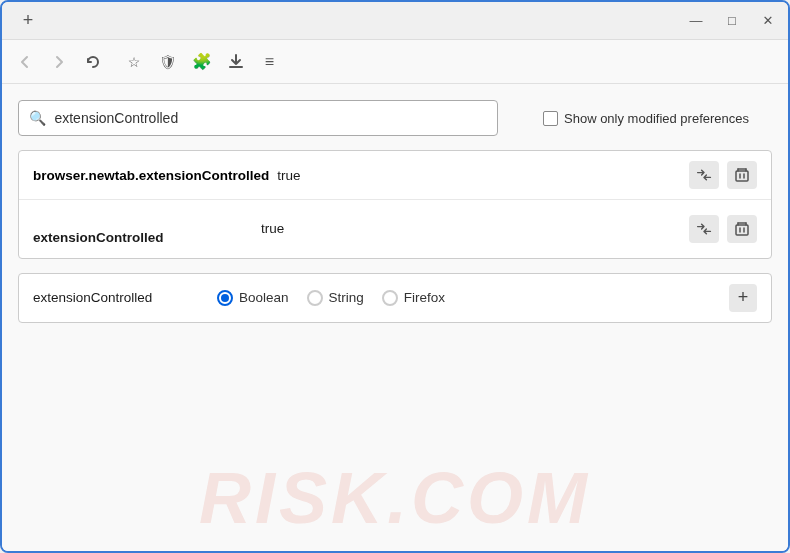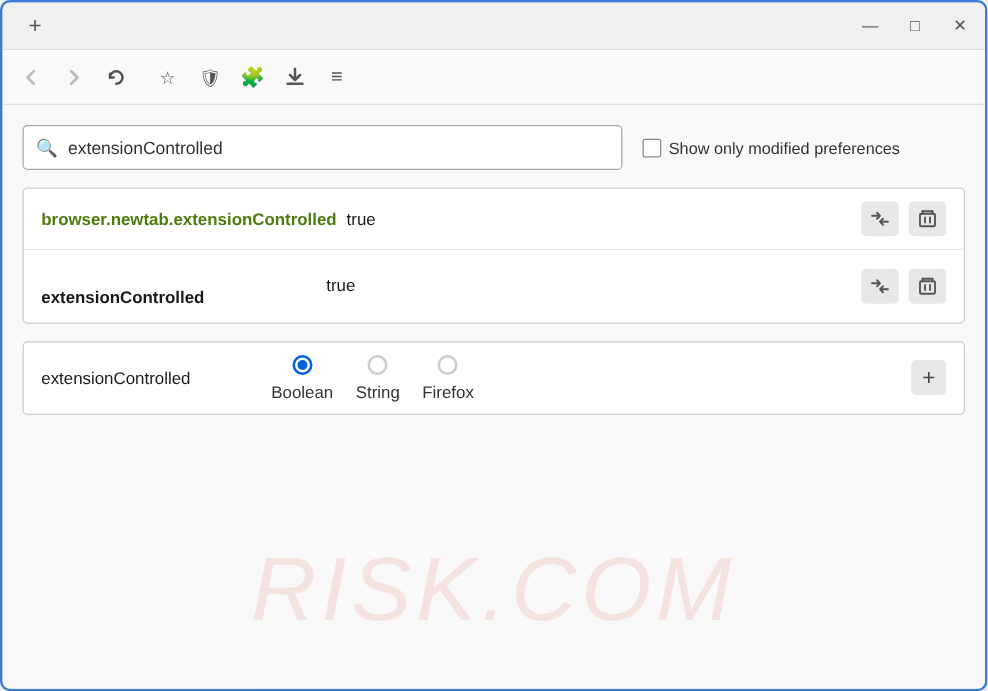--- a/index.html
+++ b/index.html
@@ -165,25 +165,25 @@
       flex: 1;
       background: #f9f9f9;
       padding: 16px;
       position: relative;
       overflow: hidden;
     }
 
     
     .watermark {
       position: absolute;
-      bottom: 38px;
+      bottom: 12px;
       left: 50%;
       transform: translateX(-50%);
       font-size: 72px;
-      font-weight: 400;
+      font-weight: 700;
       color: rgba(220, 100, 80, 0.15);
       white-space: nowrap;
       letter-spacing: 4px;
       pointer-events: none;
       user-select: none;
       font-style: italic;
     }
 
     
     .search-row {
@@ -219,20 +219,21 @@
       flex: 1;
     }
 
     .checkbox-wrapper {
       display: flex;
       align-items: center;
       gap: 6px;
       font-size: 13px;
       color: #333;
       cursor: pointer;
+      margin-left: 29px;
     }
 
     .checkbox {
       width: 15px;
       height: 15px;
       border: 1.5px solid #888;
       border-radius: 2px;
       background: #fff;
     }
 
@@ -250,21 +251,21 @@
       align-items: center;
       padding: 10px 14px;
       border-bottom: 1px solid #e8e8e8;
       gap: 8px;
     }
     .result-row:last-child { border-bottom: none; }
 
     .result-name {
       font-weight: 700;
       font-size: 13.5px;
-      color: #4d7c0f;
+      color: #000000;
       flex: 0 0 auto;
       min-width: 220px;
     }
 
     .result-value {
       font-weight: 400;
       font-size: 13.5px;
       color: #1a1a1a;
       flex: 1;
     }
@@ -314,21 +315,20 @@
       flex: 1;
     }
 
     .radio-option {
       display: flex;
       align-items: center;
       gap: 6px;
       font-size: 13.5px;
       color: #333;
       cursor: pointer;
-      flex-direction: column;
     }
 
     .radio-circle {
       width: 16px;
       height: 16px;
       border-radius: 50%;
       border: 2px solid #ccc;
       display: flex;
       align-items: center;
       justify-content: center;

